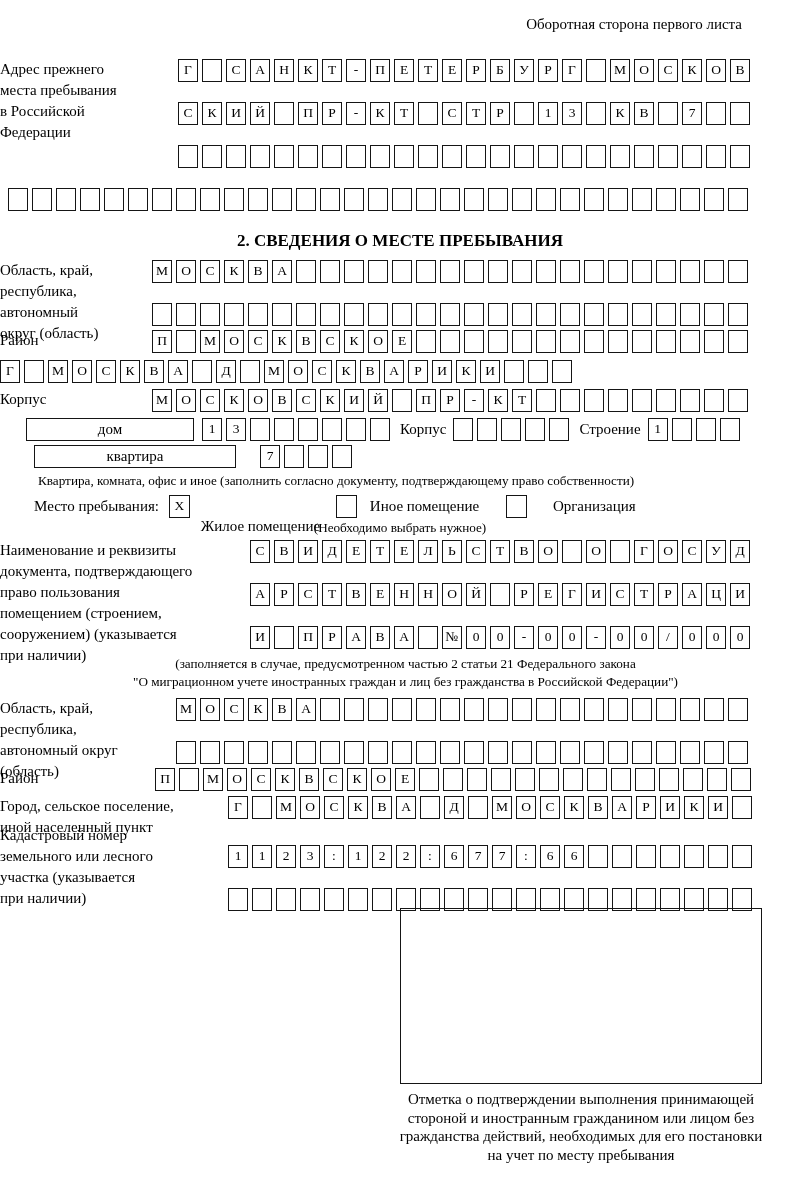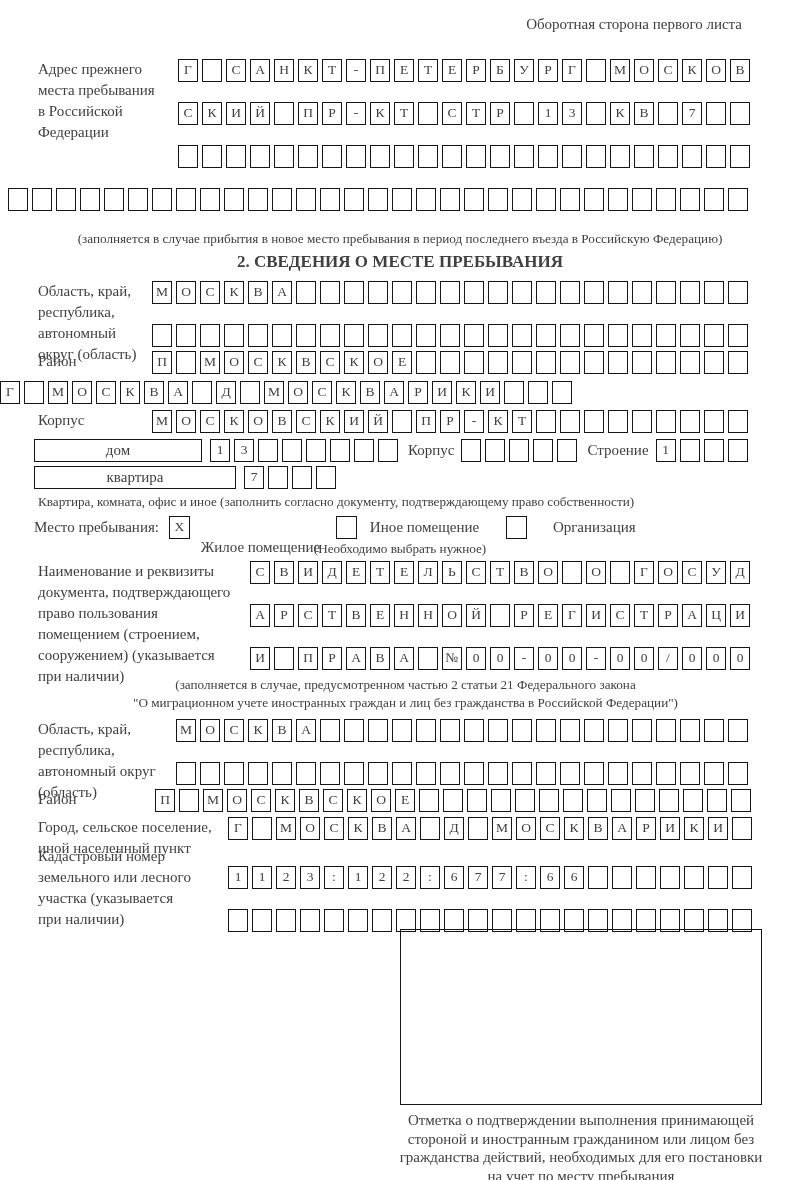--- a/index.html
+++ b/index.html
@@ -1,23 +1,23 @@
 <!DOCTYPE html>
 <html><head>
 <meta charset="utf-8">
 <style>
   html,body{margin:0;padding:0;background:#fff;}
   .page{
     position:relative;width:800px;height:1180px;background:#fff;overflow:hidden;
-    font-family:"Liberation Serif","DejaVu Serif",serif;color:#404040;
+    font-family:"Liberation Serif","DejaVu Serif",serif;color:#000000;
   }
   .hdr{text-align:right;padding:16px 58px 0 0;font-size:15px;}
   
   .f{display:flex;align-items:flex-start;}
-  .flabel{box-sizing:border-box;padding-left:38px;font-size:15px;line-height:21px;
+  .flabel{box-sizing:border-box;font-size:15px;line-height:21px;
     white-space:pre-line;flex-shrink:0;}
   .rows{flex-shrink:0;}
   .row{white-space:nowrap;height:37px;margin-bottom:6px;}
   .cell{box-sizing:border-box;display:inline-block;width:20px;height:23px;
     border:1.6px solid #151515;margin-right:4px;text-align:center;
     font-size:13.5px;line-height:20px;vertical-align:top;overflow:hidden;}
   .wbox{box-sizing:border-box;display:inline-block;border:1.6px solid #151515;height:23px;
     text-align:center;font-size:15px;line-height:20px;vertical-align:top;}
   .inl{display:inline-block;font-size:15px;line-height:22px;vertical-align:top;}
   .note-c{text-align:center;font-size:13.2px;white-space:pre-line;}
@@ -29,23 +29,23 @@
   .row-full{margin-left:8px;}
   .noteA{margin:2px 0 2px;}
   .titleA{margin:5px 0 9px;}
   
   .lw152{width:152px;} .lw178{width:178px;} .lw176{width:176px;}
   .lw155{width:155px;} .lw228{width:228px;} .lw250{width:250px;}
   .f-oblast2{height:70px;}
   .f-raion2{height:30px;}
   .f-gorod2{height:29px;}
   .f-ulitsa{height:29px;}
-  .dom-row{margin-left:34px;height:27px;white-space:nowrap;}
+  .dom-row{margin-left:26px;height:27px;white-space:nowrap;}
   .wbox-dom{width:168px;margin-right:8px;}
-  .wbox-kv{width:202px;margin-right:8px;}
+  .wbox-kv{width:202px;margin-right:24px;}
   .lbl-mid{margin:0 7px 0 6px;}
   .note-dom{height:17px;}
   .kv-row{margin-left:34px;height:28px;white-space:nowrap;}
   .note-kv{height:22px;}
   .mesto{margin-left:34px;height:25px;white-space:nowrap;font-size:15px;}
   .mesto .cell{width:21px;margin:0;}
   .note-m{height:20px;}
   .f-doc{height:112px;}
   .fact-title{margin-top:6px;}
   .fact-note{margin-top:3px;line-height:17.5px;margin-left:11px;}
@@ -71,21 +71,20 @@
 места пребывания
 в Российской
 Федерации</div>
     <div class="rows">
       <div class="row"><span class="cell">Г</span><span class="cell"></span><span class="cell">С</span><span class="cell">А</span><span class="cell">Н</span><span class="cell">К</span><span class="cell">Т</span><span class="cell">-</span><span class="cell">П</span><span class="cell">Е</span><span class="cell">Т</span><span class="cell">Е</span><span class="cell">Р</span><span class="cell">Б</span><span class="cell">У</span><span class="cell">Р</span><span class="cell">Г</span><span class="cell"></span><span class="cell">М</span><span class="cell">О</span><span class="cell">С</span><span class="cell">К</span><span class="cell">О</span><span class="cell">В</span></div>
       <div class="row"><span class="cell">С</span><span class="cell">К</span><span class="cell">И</span><span class="cell">Й</span><span class="cell"></span><span class="cell">П</span><span class="cell">Р</span><span class="cell">-</span><span class="cell">К</span><span class="cell">Т</span><span class="cell"></span><span class="cell">С</span><span class="cell">Т</span><span class="cell">Р</span><span class="cell"></span><span class="cell">1</span><span class="cell">3</span><span class="cell"></span><span class="cell">К</span><span class="cell">В</span><span class="cell"></span><span class="cell">7</span><span class="cell"></span><span class="cell"></span></div>
       <div class="row"><span class="cell"></span><span class="cell"></span><span class="cell"></span><span class="cell"></span><span class="cell"></span><span class="cell"></span><span class="cell"></span><span class="cell"></span><span class="cell"></span><span class="cell"></span><span class="cell"></span><span class="cell"></span><span class="cell"></span><span class="cell"></span><span class="cell"></span><span class="cell"></span><span class="cell"></span><span class="cell"></span><span class="cell"></span><span class="cell"></span><span class="cell"></span><span class="cell"></span><span class="cell"></span><span class="cell"></span></div>
     </div>
   </div>
   <div class="row row-full"><span class="cell"></span><span class="cell"></span><span class="cell"></span><span class="cell"></span><span class="cell"></span><span class="cell"></span><span class="cell"></span><span class="cell"></span><span class="cell"></span><span class="cell"></span><span class="cell"></span><span class="cell"></span><span class="cell"></span><span class="cell"></span><span class="cell"></span><span class="cell"></span><span class="cell"></span><span class="cell"></span><span class="cell"></span><span class="cell"></span><span class="cell"></span><span class="cell"></span><span class="cell"></span><span class="cell"></span><span class="cell"></span><span class="cell"></span><span class="cell"></span><span class="cell"></span><span class="cell"></span><span class="cell"></span><span class="cell"></span></div>
-  <div class="note-c noteA">(заполняется в случае прибытия в новое место пребывания в период последнего въезда в Российскую Федерацию)</div>
 
   <div class="h2 titleA">2. СВЕДЕНИЯ О МЕСТЕ ПРЕБЫВАНИЯ</div>
 
   <div class="f f-oblast2">
     <div class="flabel lw152">Область, край,
 республика,
 автономный
 округ (область)</div>
     <div class="rows">
       <div class="row"><span class="cell">М</span><span class="cell">О</span><span class="cell">С</span><span class="cell">К</span><span class="cell">В</span><span class="cell">А</span><span class="cell"></span><span class="cell"></span><span class="cell"></span><span class="cell"></span><span class="cell"></span><span class="cell"></span><span class="cell"></span><span class="cell"></span><span class="cell"></span><span class="cell"></span><span class="cell"></span><span class="cell"></span><span class="cell"></span><span class="cell"></span><span class="cell"></span><span class="cell"></span><span class="cell"></span><span class="cell"></span><span class="cell"></span></div>

